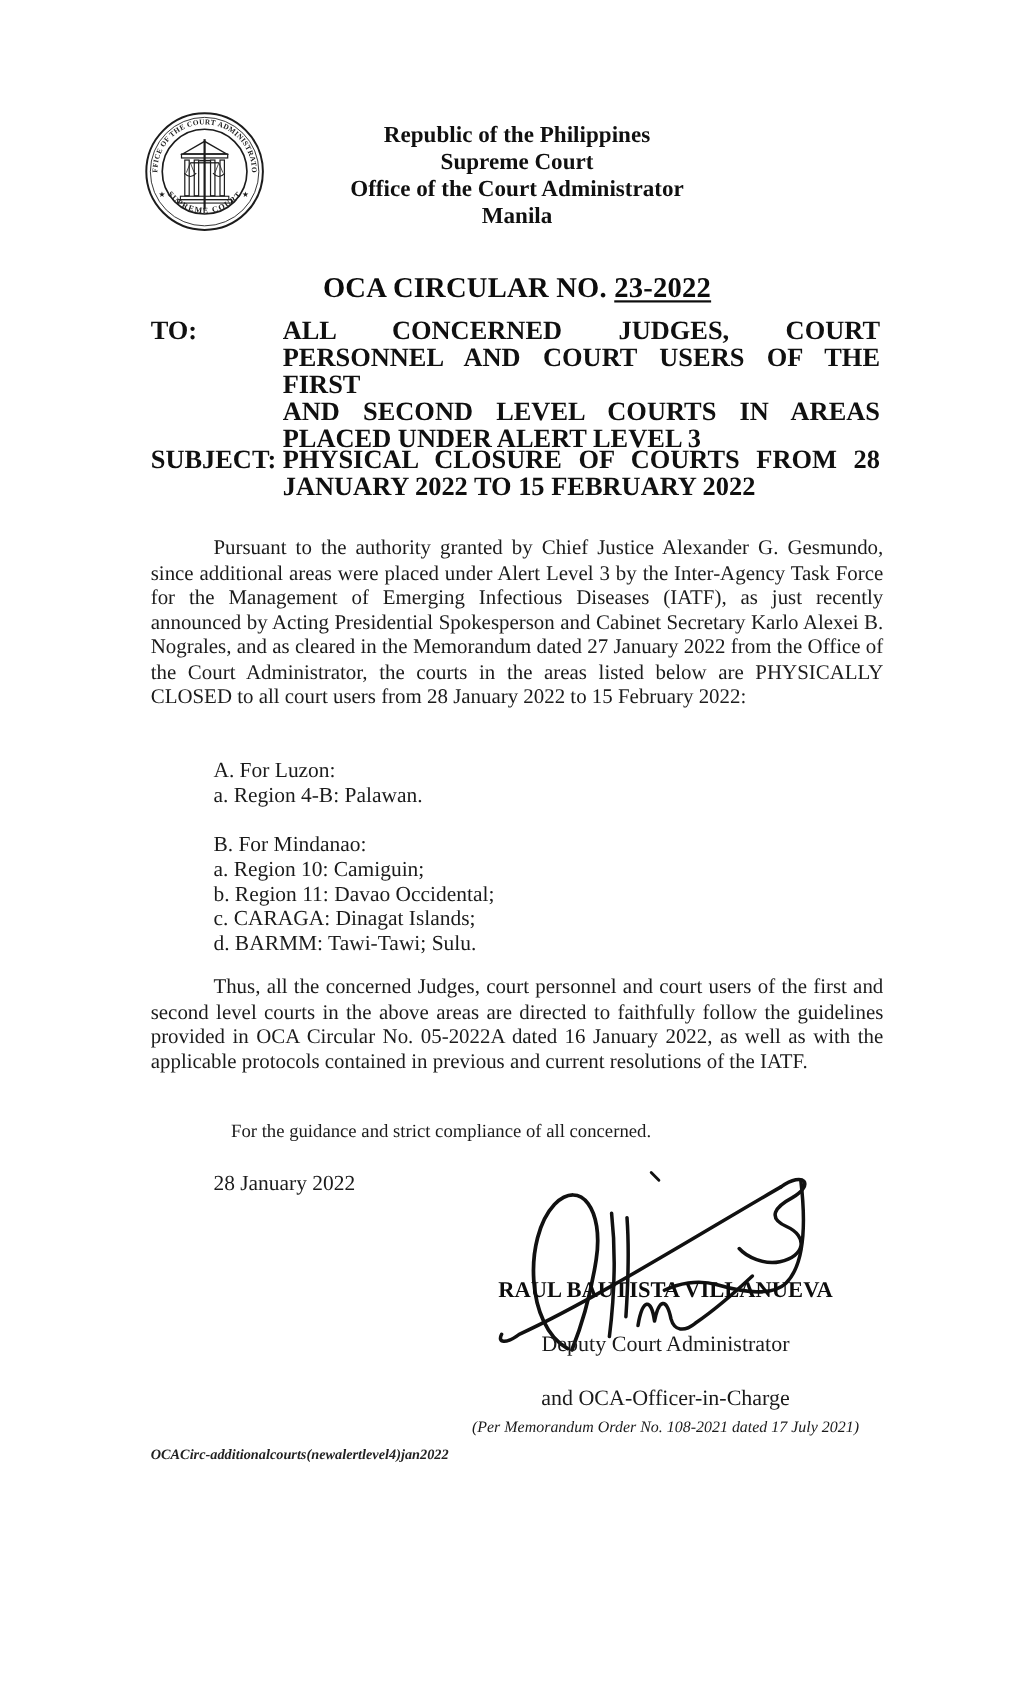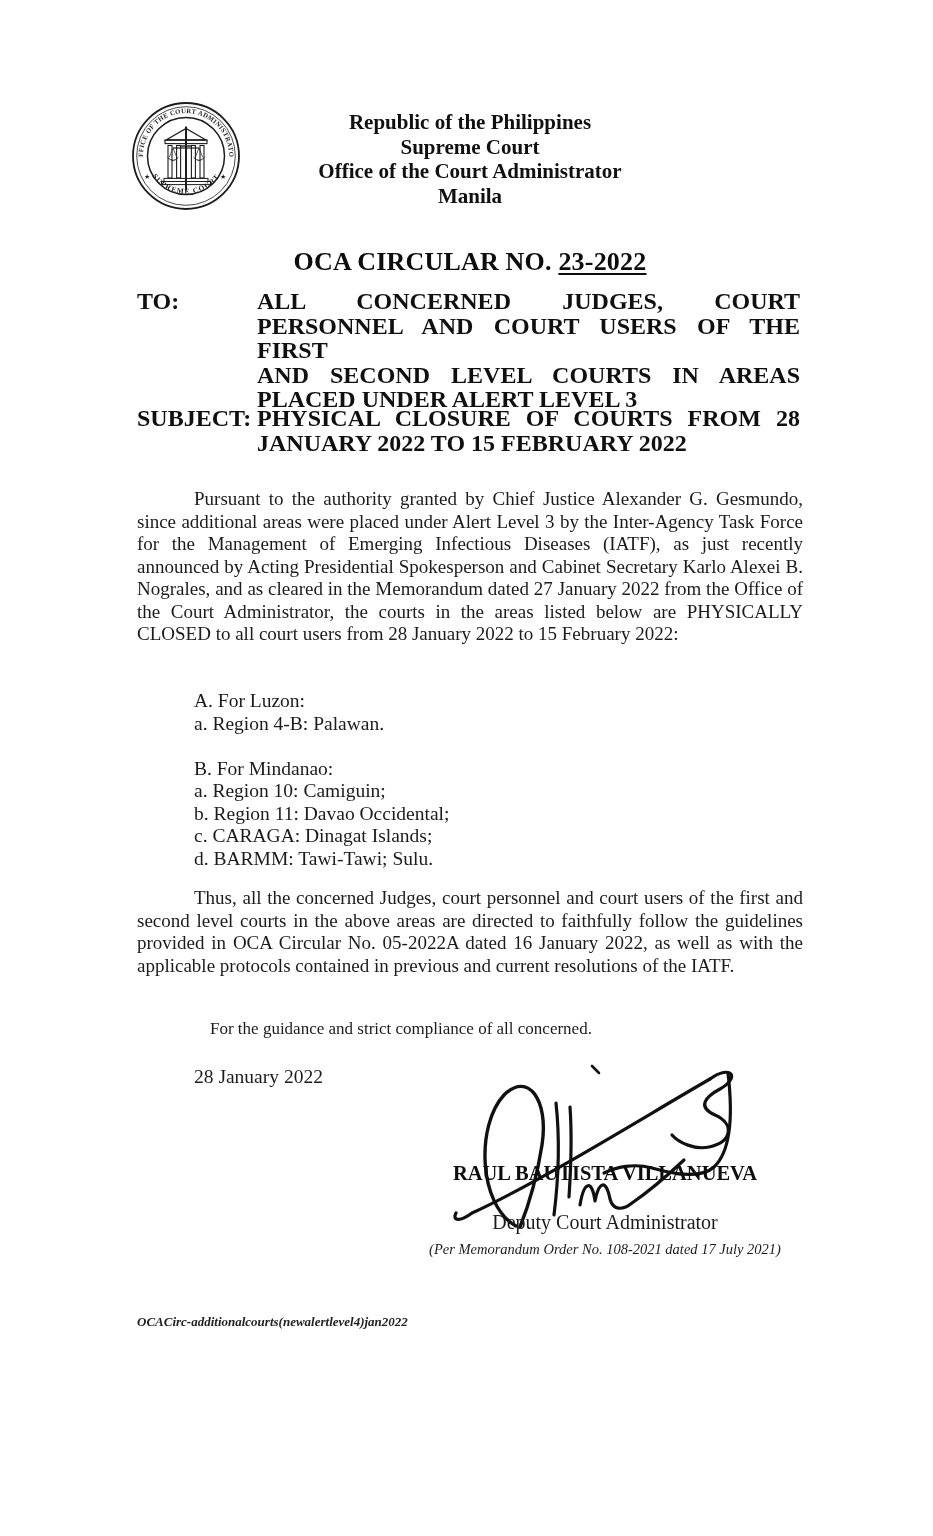--- a/index.html
+++ b/index.html
@@ -149,18 +149,19 @@
     <path class="ink" stroke-width="3.4" d="M 68,171 C 30,150 28,70 56,40 C 80,16 101,45 94,90 C 89,122 80,152 72,172"></path>
     <path class="ink" stroke-width="3.2" d="M 108,48 C 112,85 110,128 106,160"></path>
     <path class="ink" stroke-width="3.2" d="M 122,52 C 124,80 123,112 121,142"></path>
     <path class="ink" stroke-width="3.2" d="M 132,150 C 136,126 144,124 147,146 C 151,126 158,124 162,144 C 165,155 174,156 184,148 C 200,137 220,120 236,105"></path>
     <path class="ink" stroke-width="3.2" d="M 280,18 C 285,60 283,96 266,112 C 254,123 228,120 204,113 C 186,108 168,112 156,118"></path>
   </svg>
 
   <div class="sig-block">
     <div class="sig-name">RAUL BAUTISTA VILLANUEVA</div>
     <div class="sig-title">Deputy Court Administrator</div>
+    <div class="sig-title">and OCA-Officer-in-Charge</div>
     <div class="sig-note">(Per Memorandum Order No. 108-2021 dated 17 July 2021)</div>
   </div>
 
   <div class="footer-ref">OCACirc-additionalcourts(newalertlevel4)jan2022</div>
 
 </div>
 
 </body></html>

